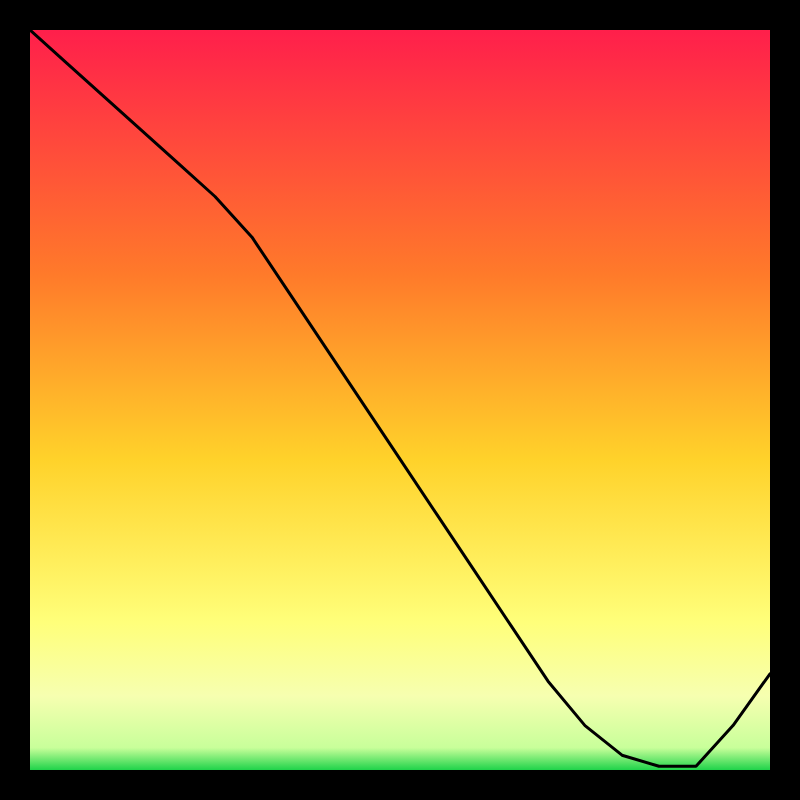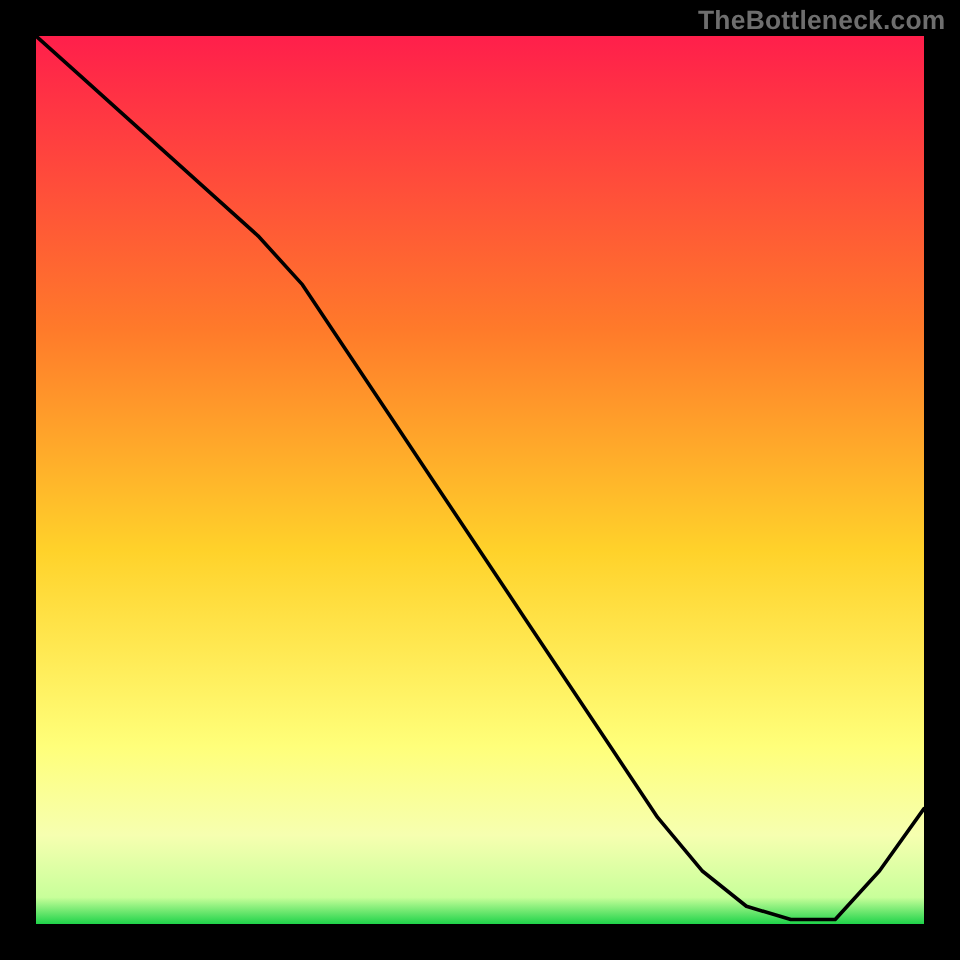--- a/index.html
+++ b/index.html
@@ -28,21 +28,20 @@
     font-weight: 700;
     color: #ff3a1e;
     letter-spacing: 0.5px;
     white-space: nowrap;
   }
 </style>
 </head>
 <body>
 
 <div class="stage">
-  <div class="attribution">TheBottleneck.com</div>
 
   <div class="plot">
     <svg id="plot-svg" width="740" height="740" viewBox="0 0 740 740">
       <defs>
         <linearGradient id="bg-grad" x1="0" y1="0" x2="0" y2="1">
             <stop offset="0.00%" stop-color="#ff1f4b"></stop>
             <stop offset="33.00%" stop-color="#ff7a2a"></stop>
             <stop offset="58.00%" stop-color="#ffd22a"></stop>
             <stop offset="80.00%" stop-color="#ffff7a"></stop>
             <stop offset="90.00%" stop-color="#f6ffb0"></stop>

